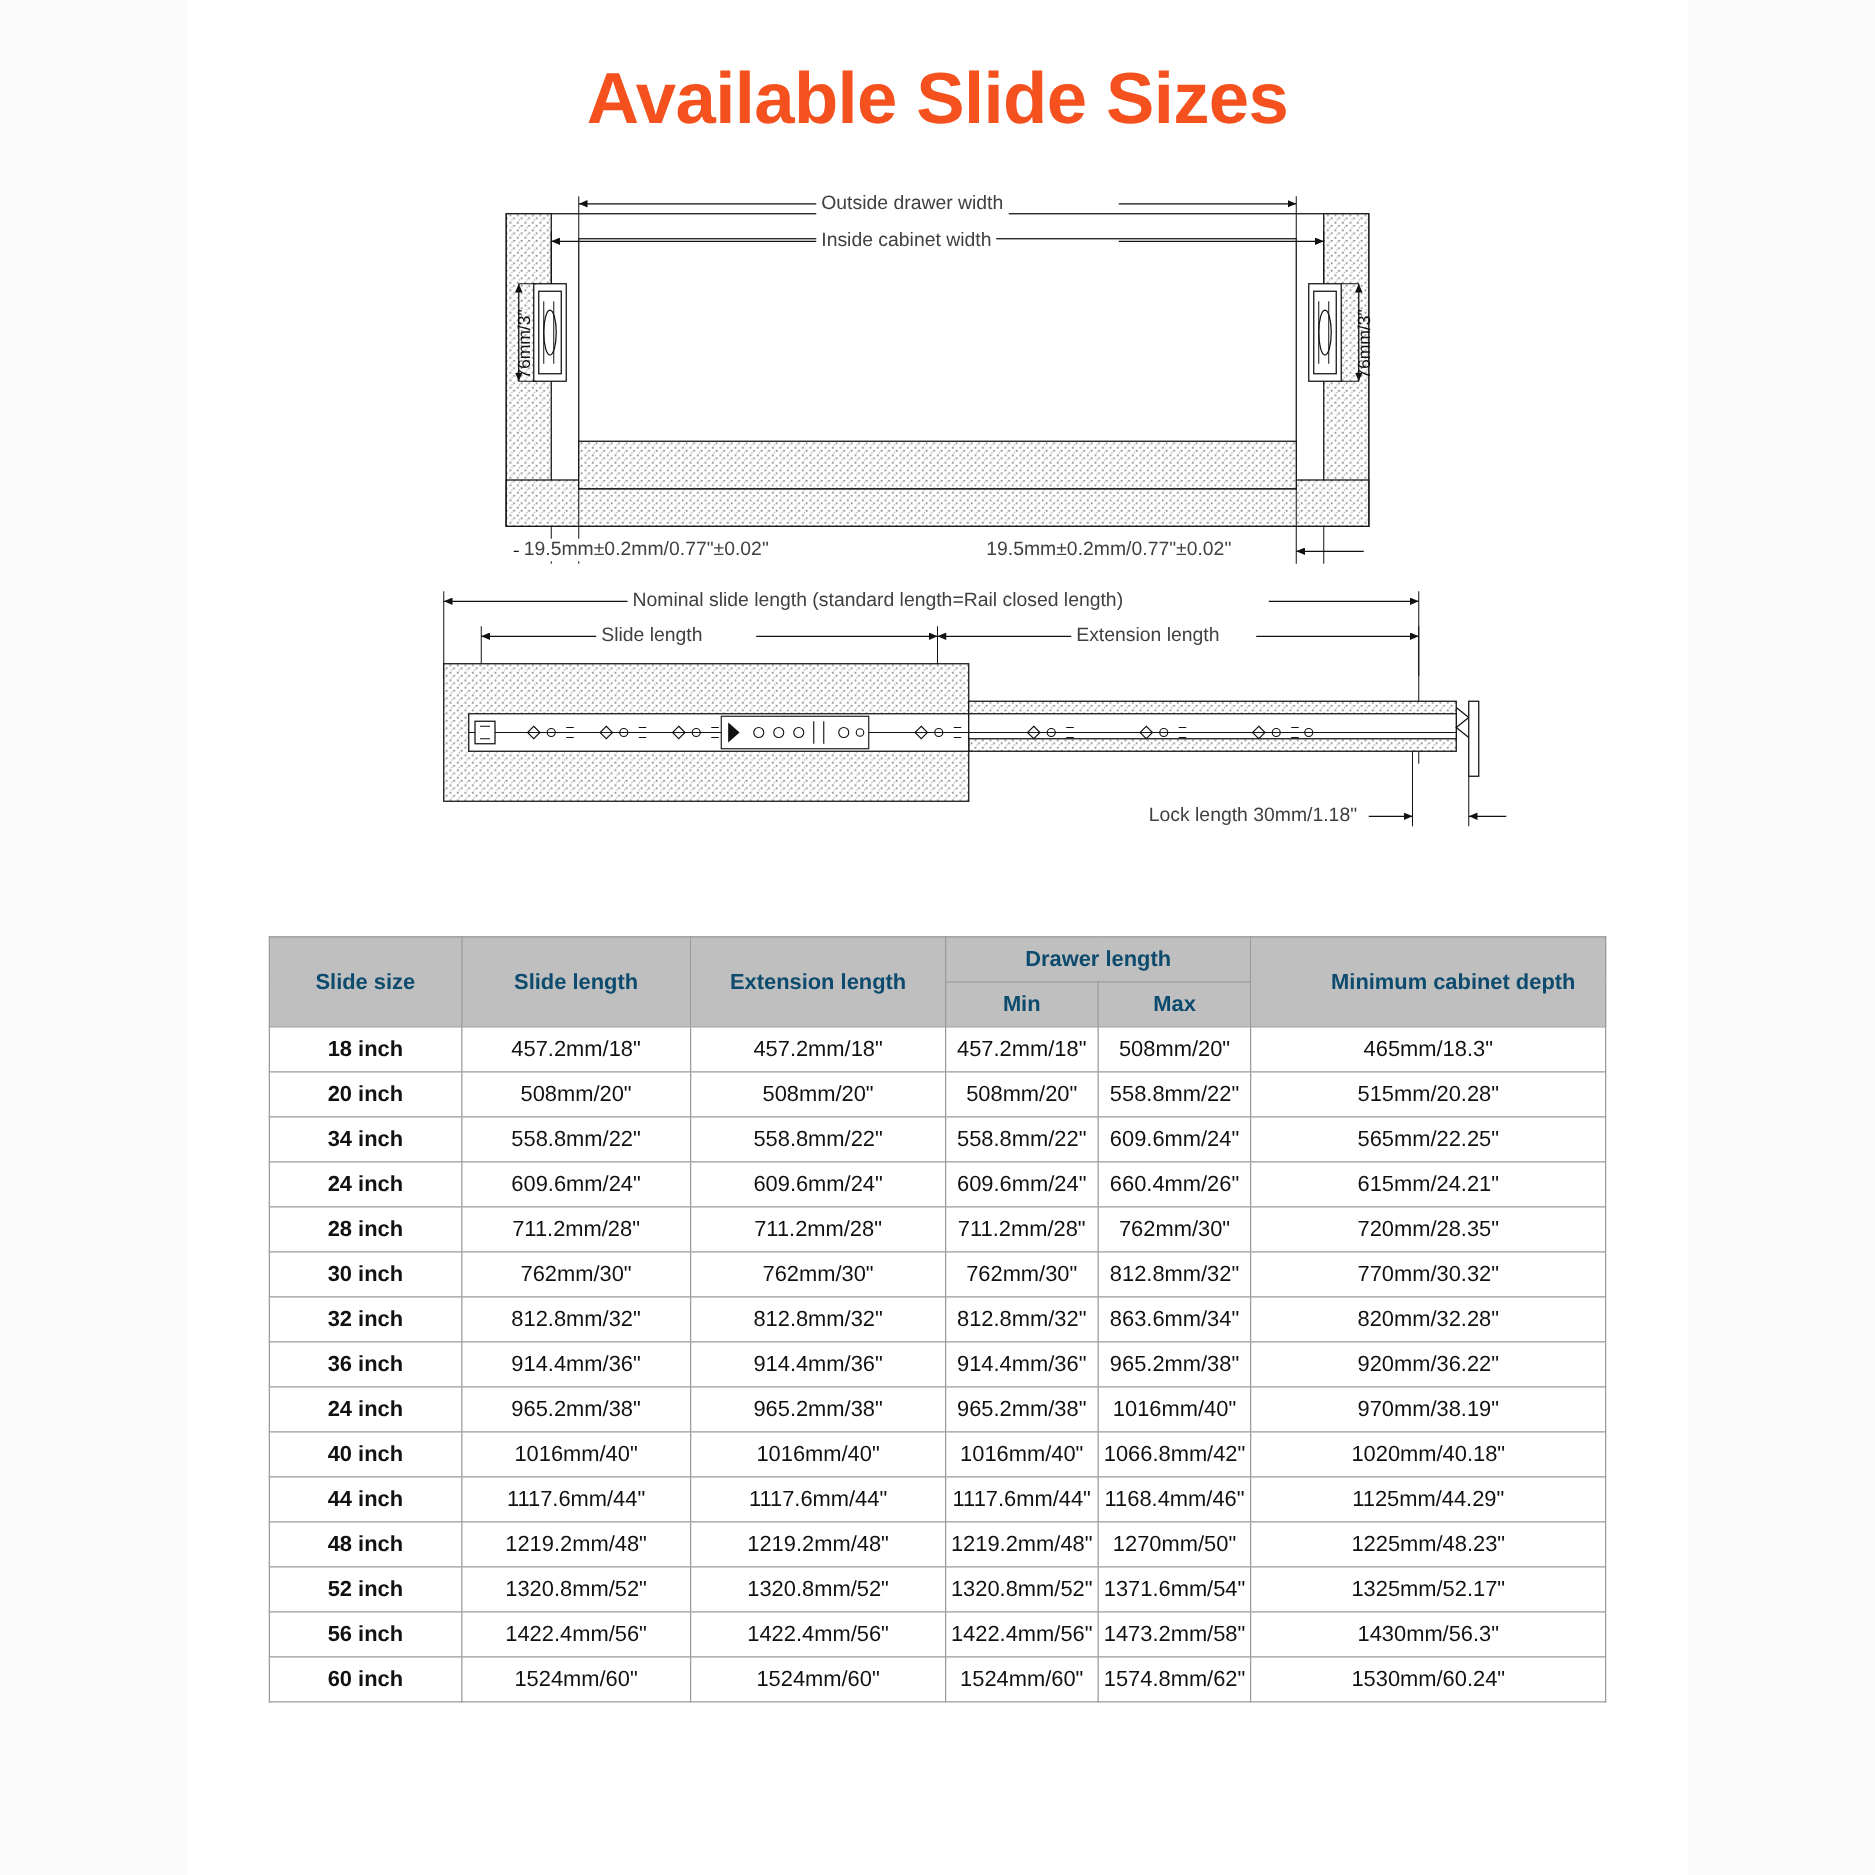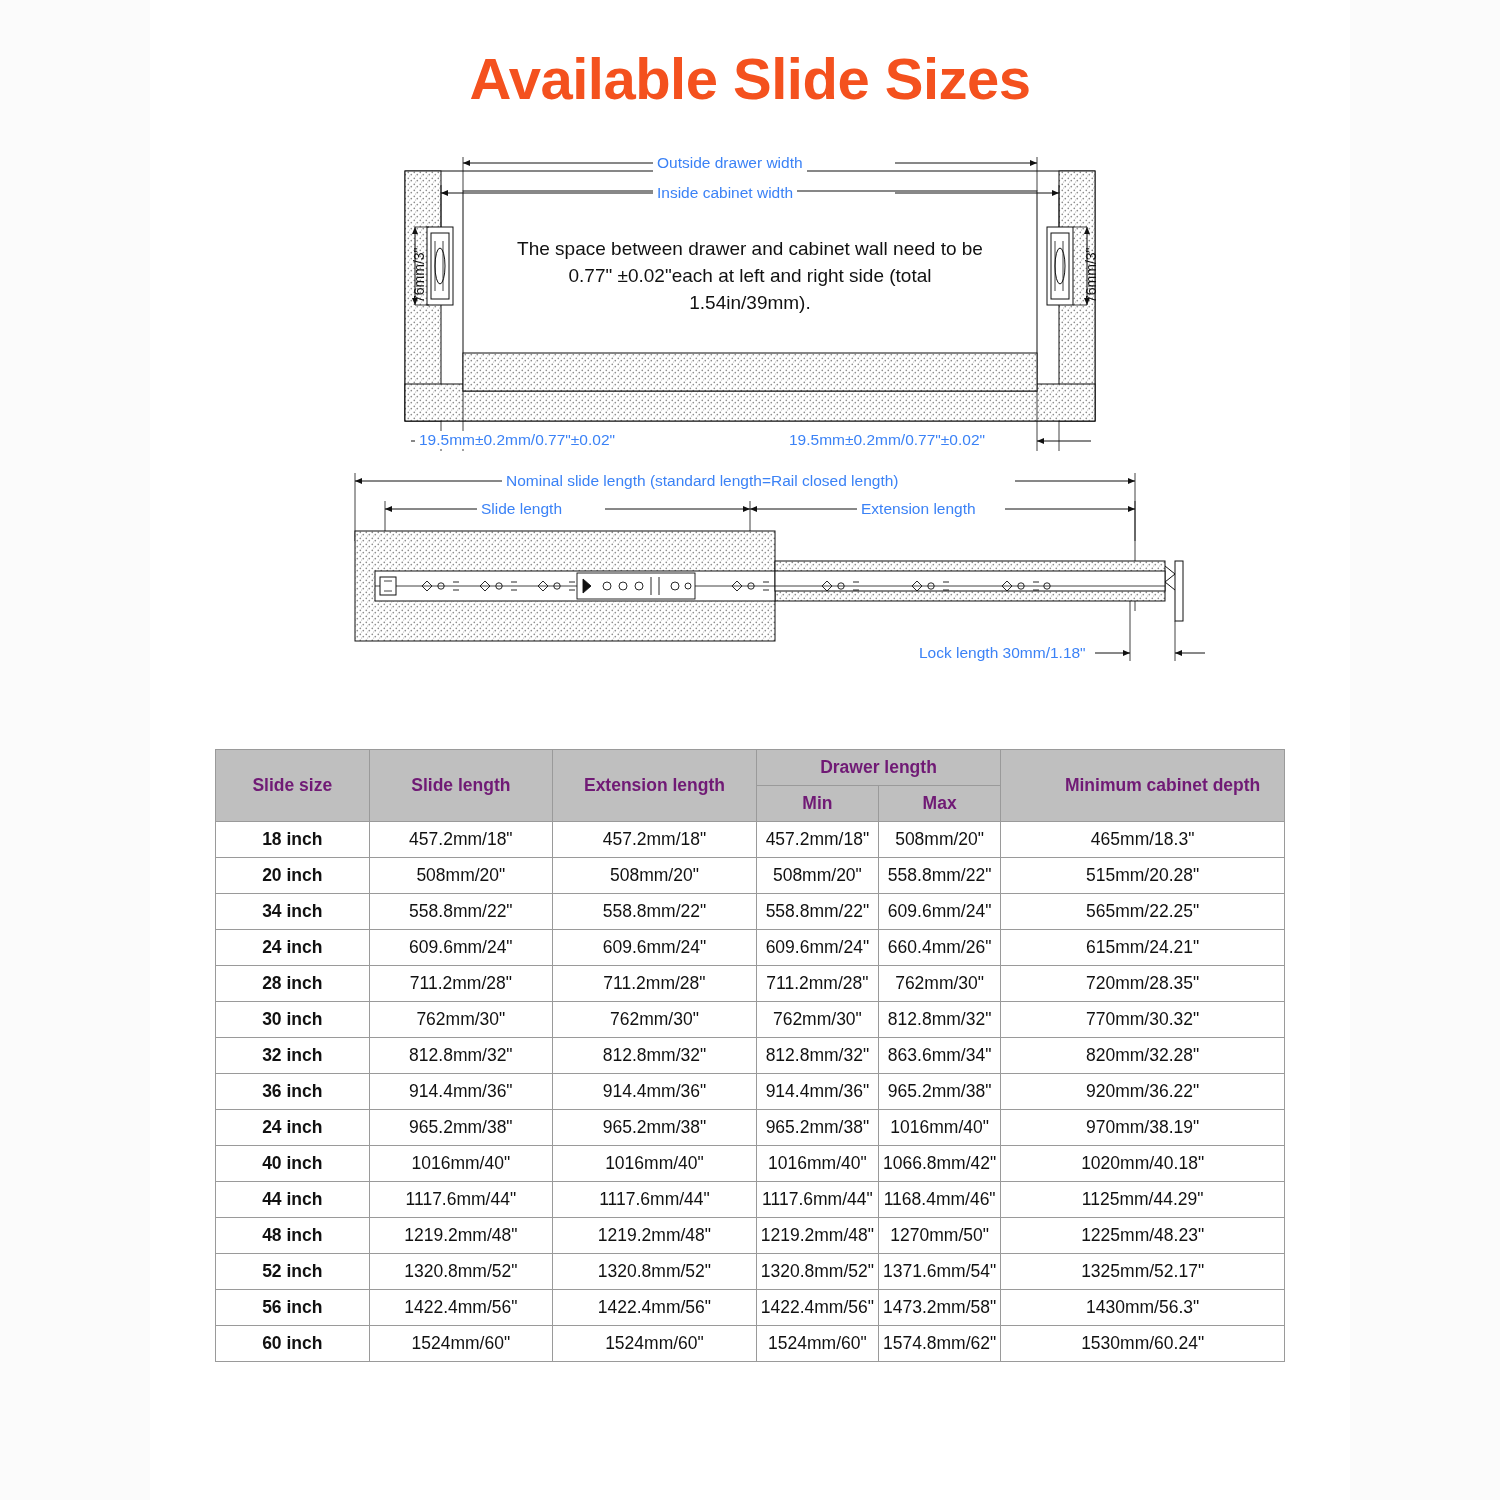--- a/index.html
+++ b/index.html
@@ -55,21 +55,21 @@
     top: 0;
     width: 1070px;
     height: 600px;
   }
   .diag svg { display:block; }
 
   
   .dim-label {
     position: absolute;
     font-size: 15.5px;
-    color: #3b82f6;
+    color: #404040;
     white-space: nowrap;
     background: #fff;
     padding: 0 4px;
   }
   .note-box {
     position: absolute;
     left: 300px;
     top: 95px;
     width: 470px;
     text-align: center;
@@ -101,21 +101,21 @@
     border: 1px solid #9a9a9a;
     text-align: center;
     height: 35px;
     padding: 0 4px;
     white-space: nowrap;
   }
   thead th {
     background: #bfbfbf;
     font-weight: bold;
     font-size: 17.5px;
-    color: #701a75;
+    color: #0c4a6e;
   }
   tbody td { background: #ffffff; }
   tbody tr td:first-child { font-weight: bold; }
 </style>
 </head>
 <body>
 
 <div class="page">
   <div class="page-inner">
 
@@ -261,21 +261,20 @@
             <path d="M915,460 L915,520 M960,480 L960,520" stroke-width="0.8"></path>
             <line x1="880" y1="512" x2="915" y2="512" marker-end="url(#ar)"></line>
             <line x1="960" y1="512" x2="990" y2="512" marker-start="url(#arS)"></line>
           </g>
         </svg>
       </div>
 
       <div class="dim-label" style="left:438px; top:13px;">Outside drawer width</div>
       <div class="dim-label" style="left:438px; top:43px;">Inside cabinet width</div>
 
-      <div class="note-box">The space between drawer and cabinet wall need to be 0.77" ±0.02"each at left and right side (total 1.54in/39mm).</div>
 
       <div class="vert-label" style="left:196px; top:162px;">76mm/3"</div>
       <div class="vert-label" style="left:868px; top:162px;">76mm/3"</div>
 
       <div class="dim-label" style="left:200px; top:290px;">19.5mm±0.2mm/0.77"±0.02"</div>
       <div class="dim-label" style="left:570px; top:290px;">19.5mm±0.2mm/0.77"±0.02"</div>
 
       <div class="dim-label" style="left:287px; top:331px;">Nominal slide length (standard length=Rail closed length)</div>
       <div class="dim-label" style="left:262px; top:359px;">Slide length</div>
       <div class="dim-label" style="left:642px; top:359px;">Extension length</div>

